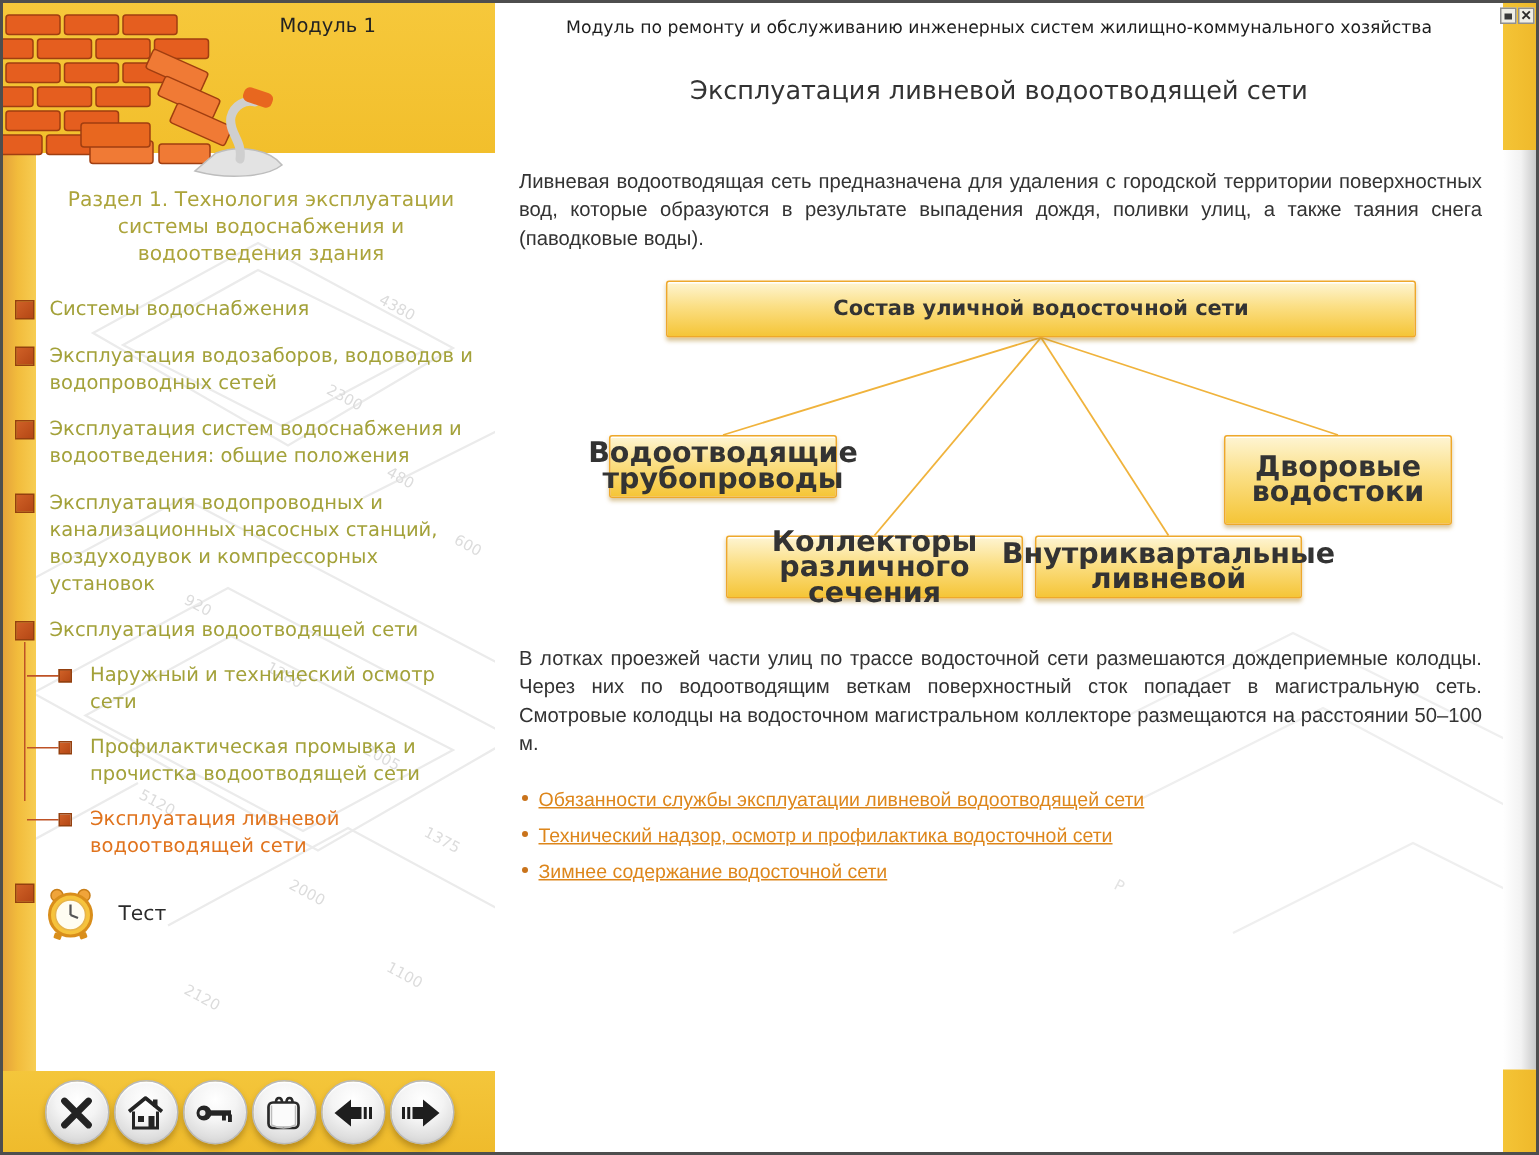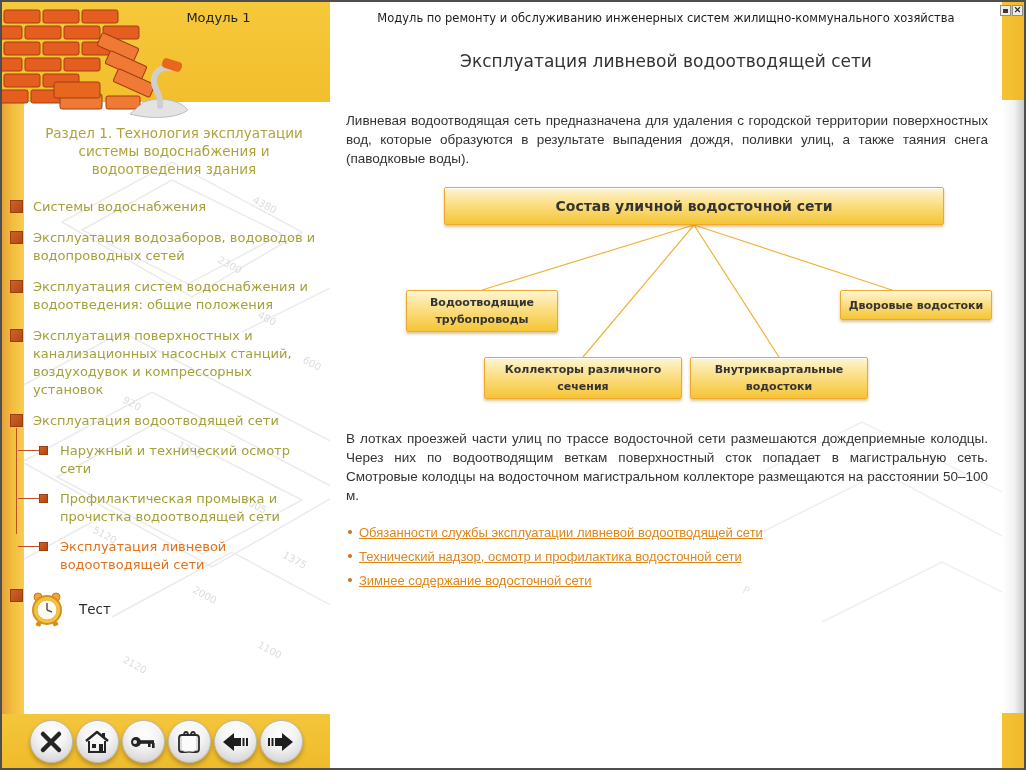--- a/index.html
+++ b/index.html
@@ -35,26 +35,26 @@
   
   .main{position:absolute;left:328px;top:0;right:22px;bottom:0;background:#fff;}
   .app-header{margin-top:9px;text-align:center;font-size:11.5px;color:#1c1c1c;}
   .page-title{margin-top:26px;text-align:center;font-size:17px;color:#333;}
   .para{margin:0 14px 0 16px;text-align:justify;font-family:"Liberation Sans",sans-serif;font-size:13.5px;line-height:19px;color:#333;position:relative;z-index:2;}
   .para1{margin-top:40px;}
   .para2{margin-top:22px;}
 
   .diagram{position:relative;width:604px;height:220px;margin:19px 0 0 38px;z-index:2;}
   .dlines{position:absolute;left:0;top:0;}
-  .dbox{position:absolute;box-sizing:border-box;background:linear-gradient(180deg,#FEF5D3 0%,#FBDF85 45%,#F5C537 100%);border:1px solid #EEA82B;border-radius:2px;box-shadow:0 2px 3px rgba(170,125,25,.45), inset 0 1px 0 #fff;display:flex;align-items:center;justify-content:center;text-align:center;font-weight:bold;color:#333;font-size:11px;line-height:17px;}
+  .dbox{position:absolute;box-sizing:border-box;background:linear-gradient(180deg,#FEF5D3 0%,#FBDF85 45%,#F5C537 100%);border:1px solid #EEA82B;border-radius:2px;box-shadow:0 2px 3px rgba(170,125,25,.45), inset 0 1px 0 #fff;display:flex;align-items:center;justify-content:center;text-align:center;font-weight:bold;color:#333;font-size:19px;line-height:17px;}
   .d-root{left:76px;top:0;width:500px;height:38px;font-size:14px;}
   .d-c0{left:38px;top:103px;width:152px;height:42px;}
   .d-c1{left:116px;top:170px;width:198px;height:42px;}
   .d-c2{left:322px;top:170px;width:178px;height:42px;}
-  .d-c3{left:472px;top:103px;width:152px;height:30px;}
+  .d-c3{left:448px;top:103px;width:152px;height:60px;}
 
   .links{margin:20px 0 0 18px;position:relative;z-index:2;}
   .link-row{display:flex;align-items:baseline;margin-bottom:9px;}
   .dot{width:4px;height:4px;border-radius:50%;background:#C9731B;margin-right:7px;flex:0 0 auto;position:relative;top:-3px;}
   .link{font-family:Liberation Sans, sans-serif;font-size:13px;color:#DD861B;text-decoration:underline;cursor:pointer;}
 
   
   .right-strip{position:absolute;right:0;top:0;width:22px;height:100%;z-index:5;}
   .rs-top{position:absolute;top:0;left:0;width:100%;height:98px;background:linear-gradient(90deg,#F4C436,#EFB92B);}
   .rs-mid{position:absolute;top:98px;bottom:55px;left:0;width:100%;background:linear-gradient(90deg,#ffffff 0%,#f2f2f2 55%,#c9c9c9 100%);}
@@ -152,21 +152,21 @@
           <li>
             <span class="sq"></span>
             <span>Эксплуатация водозаборов, водоводов и водопроводных сетей</span>
           </li>
           <li>
             <span class="sq"></span>
             <span>Эксплуатация систем водоснабжения и водоотведения: общие положения</span>
           </li>
           <li>
             <span class="sq"></span>
-            <span>Эксплуатация поверхностных и канализационных насосных станций, воздуходувок и компрессорных установок</span>
+            <span>Эксплуатация водопроводных и канализационных насосных станций, воздуходувок и компрессорных установок</span>
           </li>
           <li class="expanded">
             <span class="sq"></span>
             <span>Эксплуатация водоотводящей сети</span>
             <ul class="submenu">
               <li>
                 <span class="sq"></span>
               </li>
               <li>
                 <span class="sq"></span>
@@ -273,21 +273,21 @@
           <g stroke="#F0B33C" stroke-width="1.2" fill="none">
             <line x1="326" y1="38" x2="114" y2="103"></line>
             <line x1="326" y1="38" x2="215" y2="170"></line>
             <line x1="326" y1="38" x2="411" y2="170"></line>
             <line x1="326" y1="38" x2="524" y2="103"></line>
           </g>
         </svg>
         <div class="dbox d-root">Состав уличной водосточной сети</div>
         <div class="dbox d-c0">Водоотводящие трубопроводы</div>
         <div class="dbox d-c1">Коллекторы различного сечения</div>
-        <div class="dbox d-c2">Внутриквартальные водостоки</div>
+        <div class="dbox d-c2">Внутриквартальные ливневой</div>
         <div class="dbox d-c3">Дворовые водостоки</div>
       </div>
 
       <p class="para para2">В лотках проезжей части улиц по трассе водосточной сети размешаются дождеприемные колодцы. Через них по водоотводящим веткам поверхностный сток попадает в магистральную сеть. Смотровые колодцы на водосточном магистральном коллекторе размещаются на расстоянии 50–100 м.</p>
 
       <div class="links">
         <div class="link-row">
           <span class="dot"></span>
           <a class="link">Обязанности службы эксплуатации ливневой водоотводящей сети</a>
         </div>

